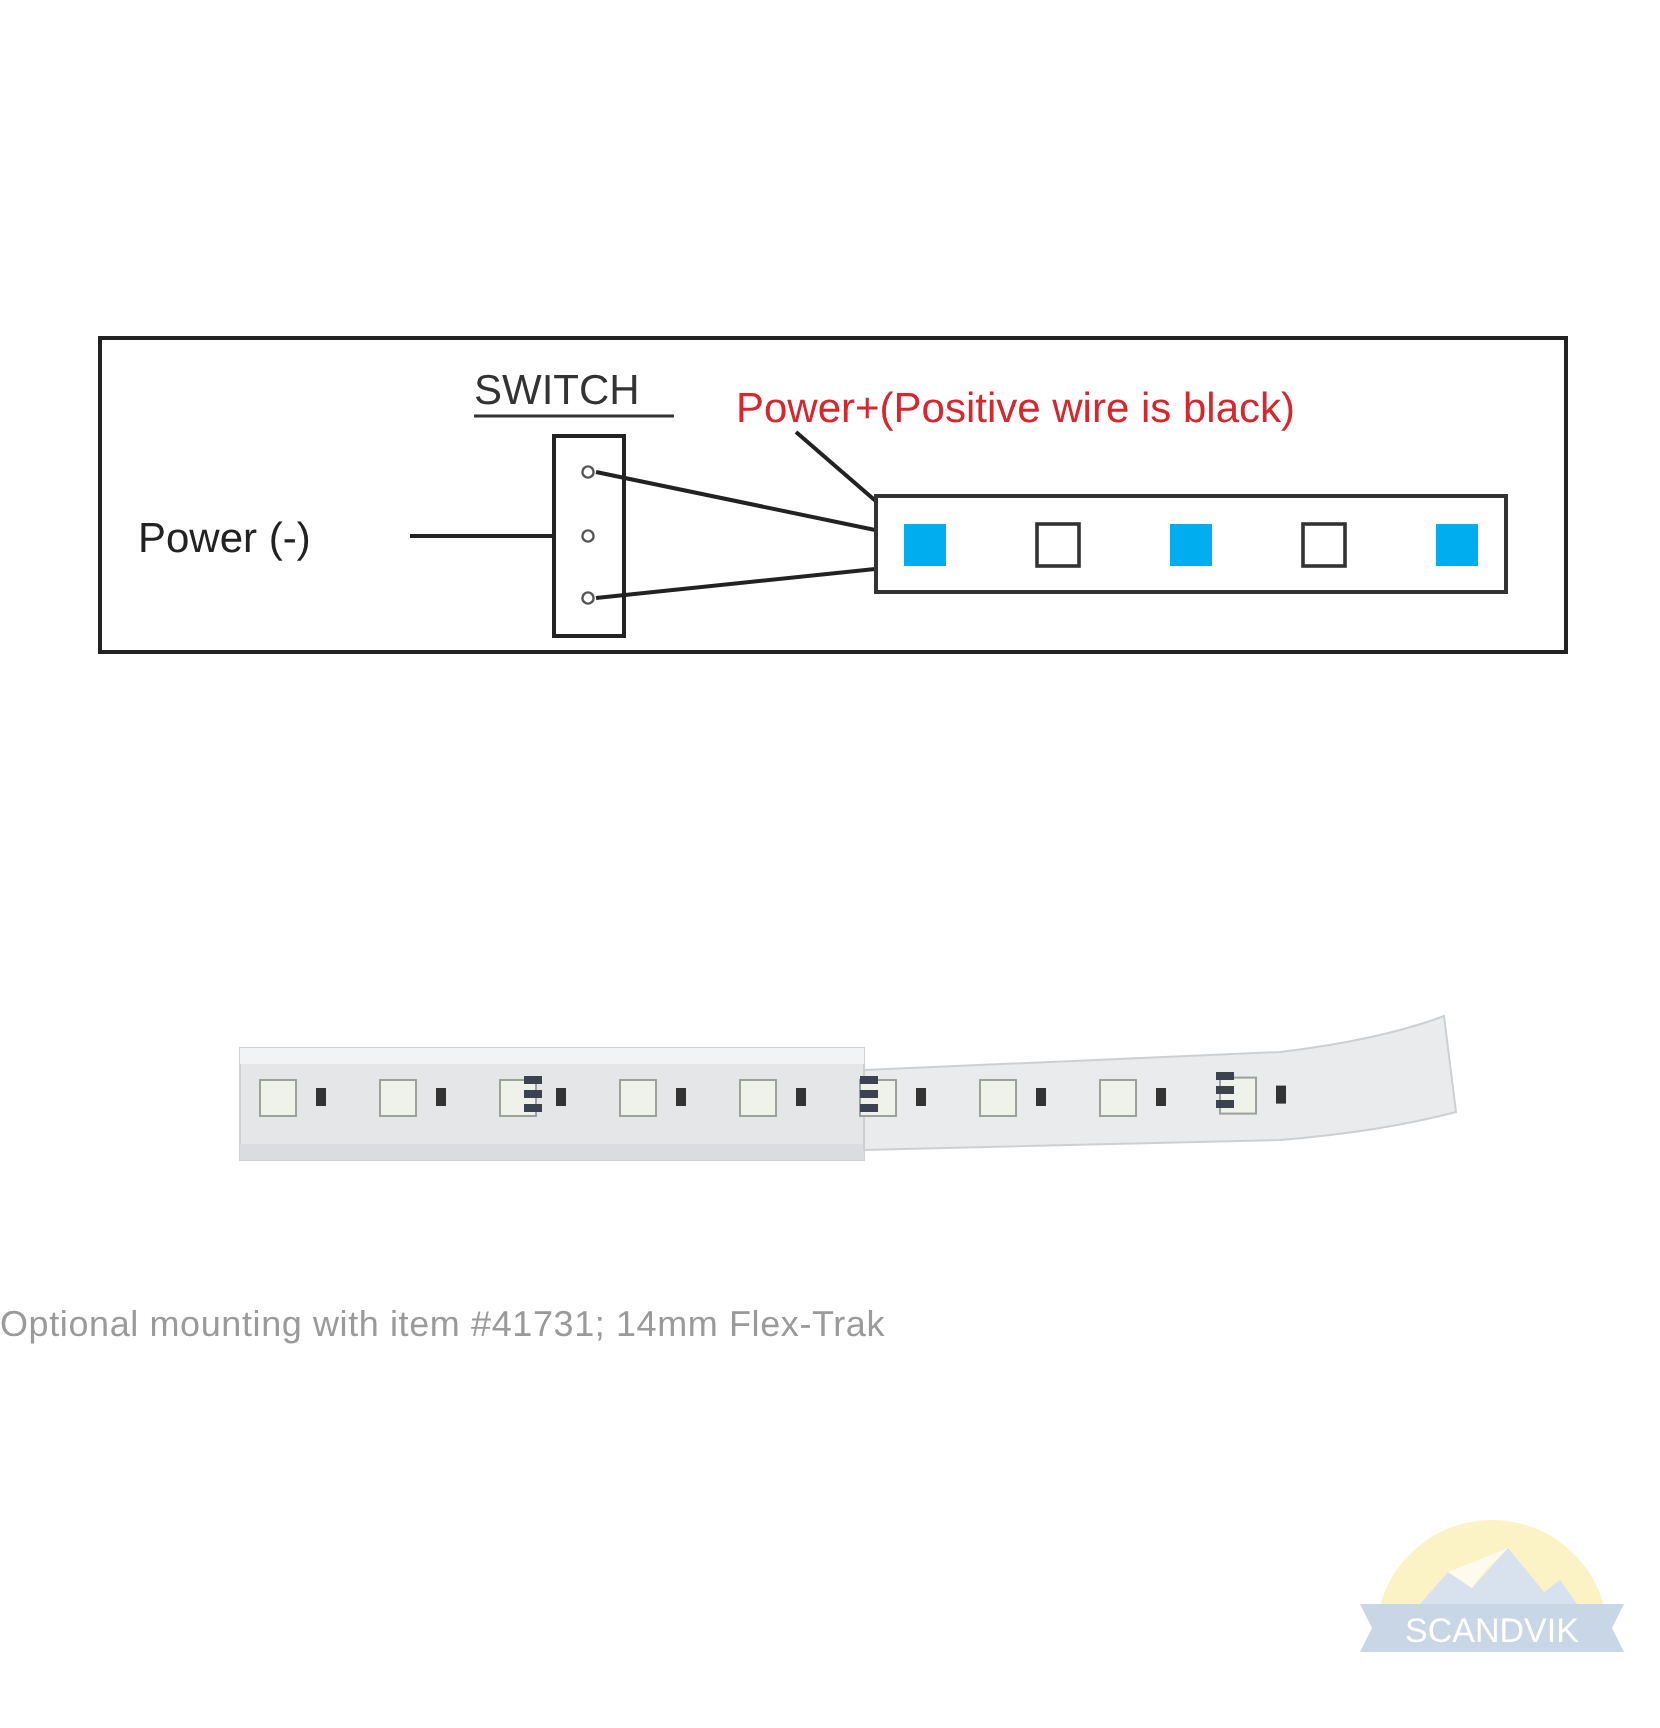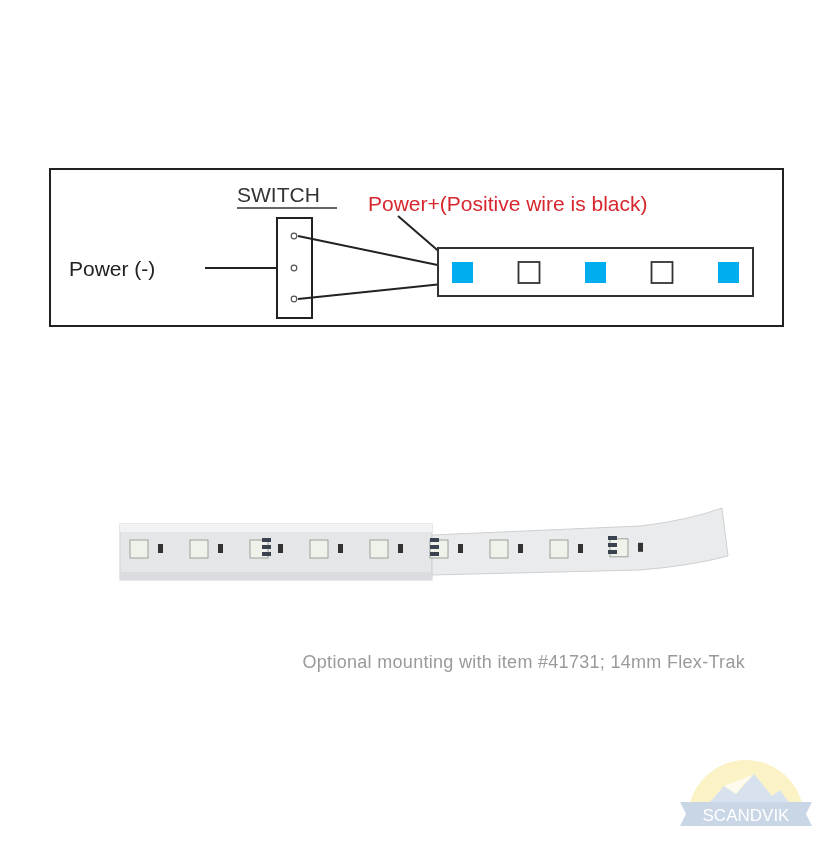--- a/index.html
+++ b/index.html
@@ -1,18 +1,18 @@
 <!DOCTYPE html>
 <html><head>
 <meta charset="utf-8">
 <style>
   html, body { margin:0; padding:0; background:#ffffff; }
   body { width:830px; height:864px; position:relative; overflow:hidden; font-family:"Liberation Sans", sans-serif; }
   #diagram { position:absolute; left:0; top:0; width:830px; height:864px; }
-  .caption { position:absolute; left:0; width:745px; top:652px; text-align:right; color:#9a9a9a; font-size:18px; letter-spacing:0.3px; font-family:"Liberation Sans", sans-serif; }
+  .caption { position:absolute; left:0; width:745px; top:652px; text-align:left; color:#9a9a9a; font-size:18px; letter-spacing:0.3px; font-family:"Liberation Sans", sans-serif; }
   .logo { position:absolute; left:676px; top:756px; width:140px; height:90px; }
 </style>
 </head>
 <body>
 
 <svg id="diagram" viewBox="0 0 830 864" xmlns="http://www.w3.org/2000/svg">
 
   <rect x="50" y="169" width="733" height="157" fill="#fff" stroke="#222" stroke-width="2"></rect>
 
   <text x="237" y="202" font-family="Liberation Sans, sans-serif" font-size="21" fill="#333">SWITCH</text>

